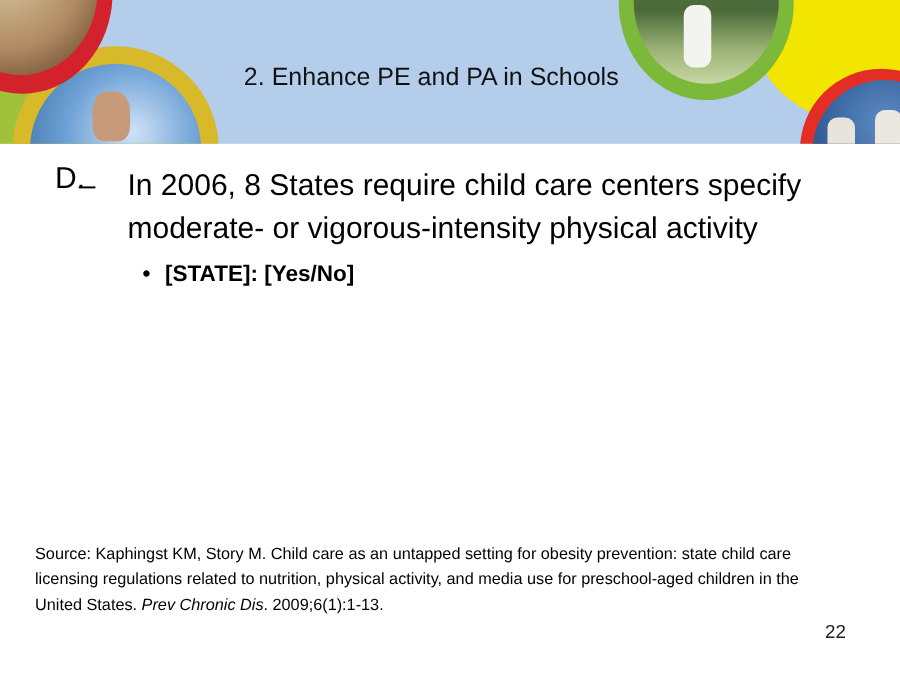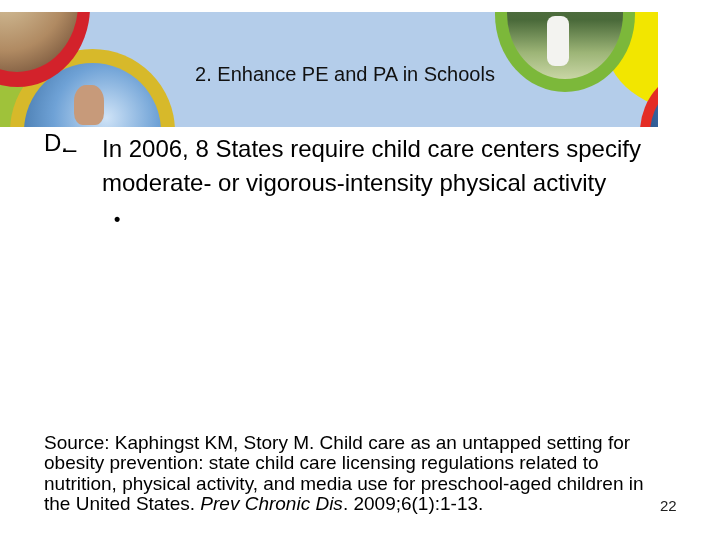--- a/index.html
+++ b/index.html
@@ -10,22 +10,22 @@
     body {
       width: 720px;
       height: 540px;
       position: relative;
       overflow: hidden;
       font-family: "Liberation Sans", sans-serif;
       color: #000;
     }
     .header {
       position: absolute;
-      left: 0; top: 12px;
-      width: 658px; height: 115px;
+      left: 0; top: 0;
+      width: 720px; height: 115px;
       background: #b4cdea;
       overflow: hidden;
     }
     .circle {
       position: absolute;
       border-radius: 50%;
       box-sizing: border-box;
     }
     
     .c-green-left {
@@ -137,23 +137,23 @@
       font-size: 18px;
       font-weight: bold;
       line-height: 24px;
     }
     .lvl3 .marker {
       position: absolute;
       left: 70px; top: 0;
     }
     .source {
       position: absolute;
-      left: 44px; top: 433px;
+      left: 28px; top: 433px;
       width: 630px;
-      font-size: 19px;
+      font-size: 13px;
       line-height: 20.3px;
     }
     .source em { font-style: italic; }
     .page-num {
       position: absolute;
       left: 660px; top: 497px;
       font-size: 15px;
       color: #222;
     }
   </style>
@@ -182,20 +182,21 @@
 <div class="body-text">
   <div class="lvl1">
     <span class="marker">D.</span>
   </div>
   <div class="lvl2">
     <span class="marker">–</span>
     <span>In 2006, 8 States require child care centers specify moderate- or vigorous-intensity physical activity</span>
   </div>
   <div class="lvl3">
     <span class="marker">•</span>
+    <span>[STATE]: [Yes/No]</span>
   </div>
 </div>
 
 <div class="source">
   <span>Source: Kaphingst KM, Story M. Child care as an untapped setting for obesity prevention: state child care licensing regulations related to nutrition, physical activity, and media use for preschool-aged children in the United States. </span><em>Prev Chronic Dis</em><span>. 2009;6(1):1-13.</span>
 </div>
 
 <div class="page-num">22</div>
 
 </body></html>

